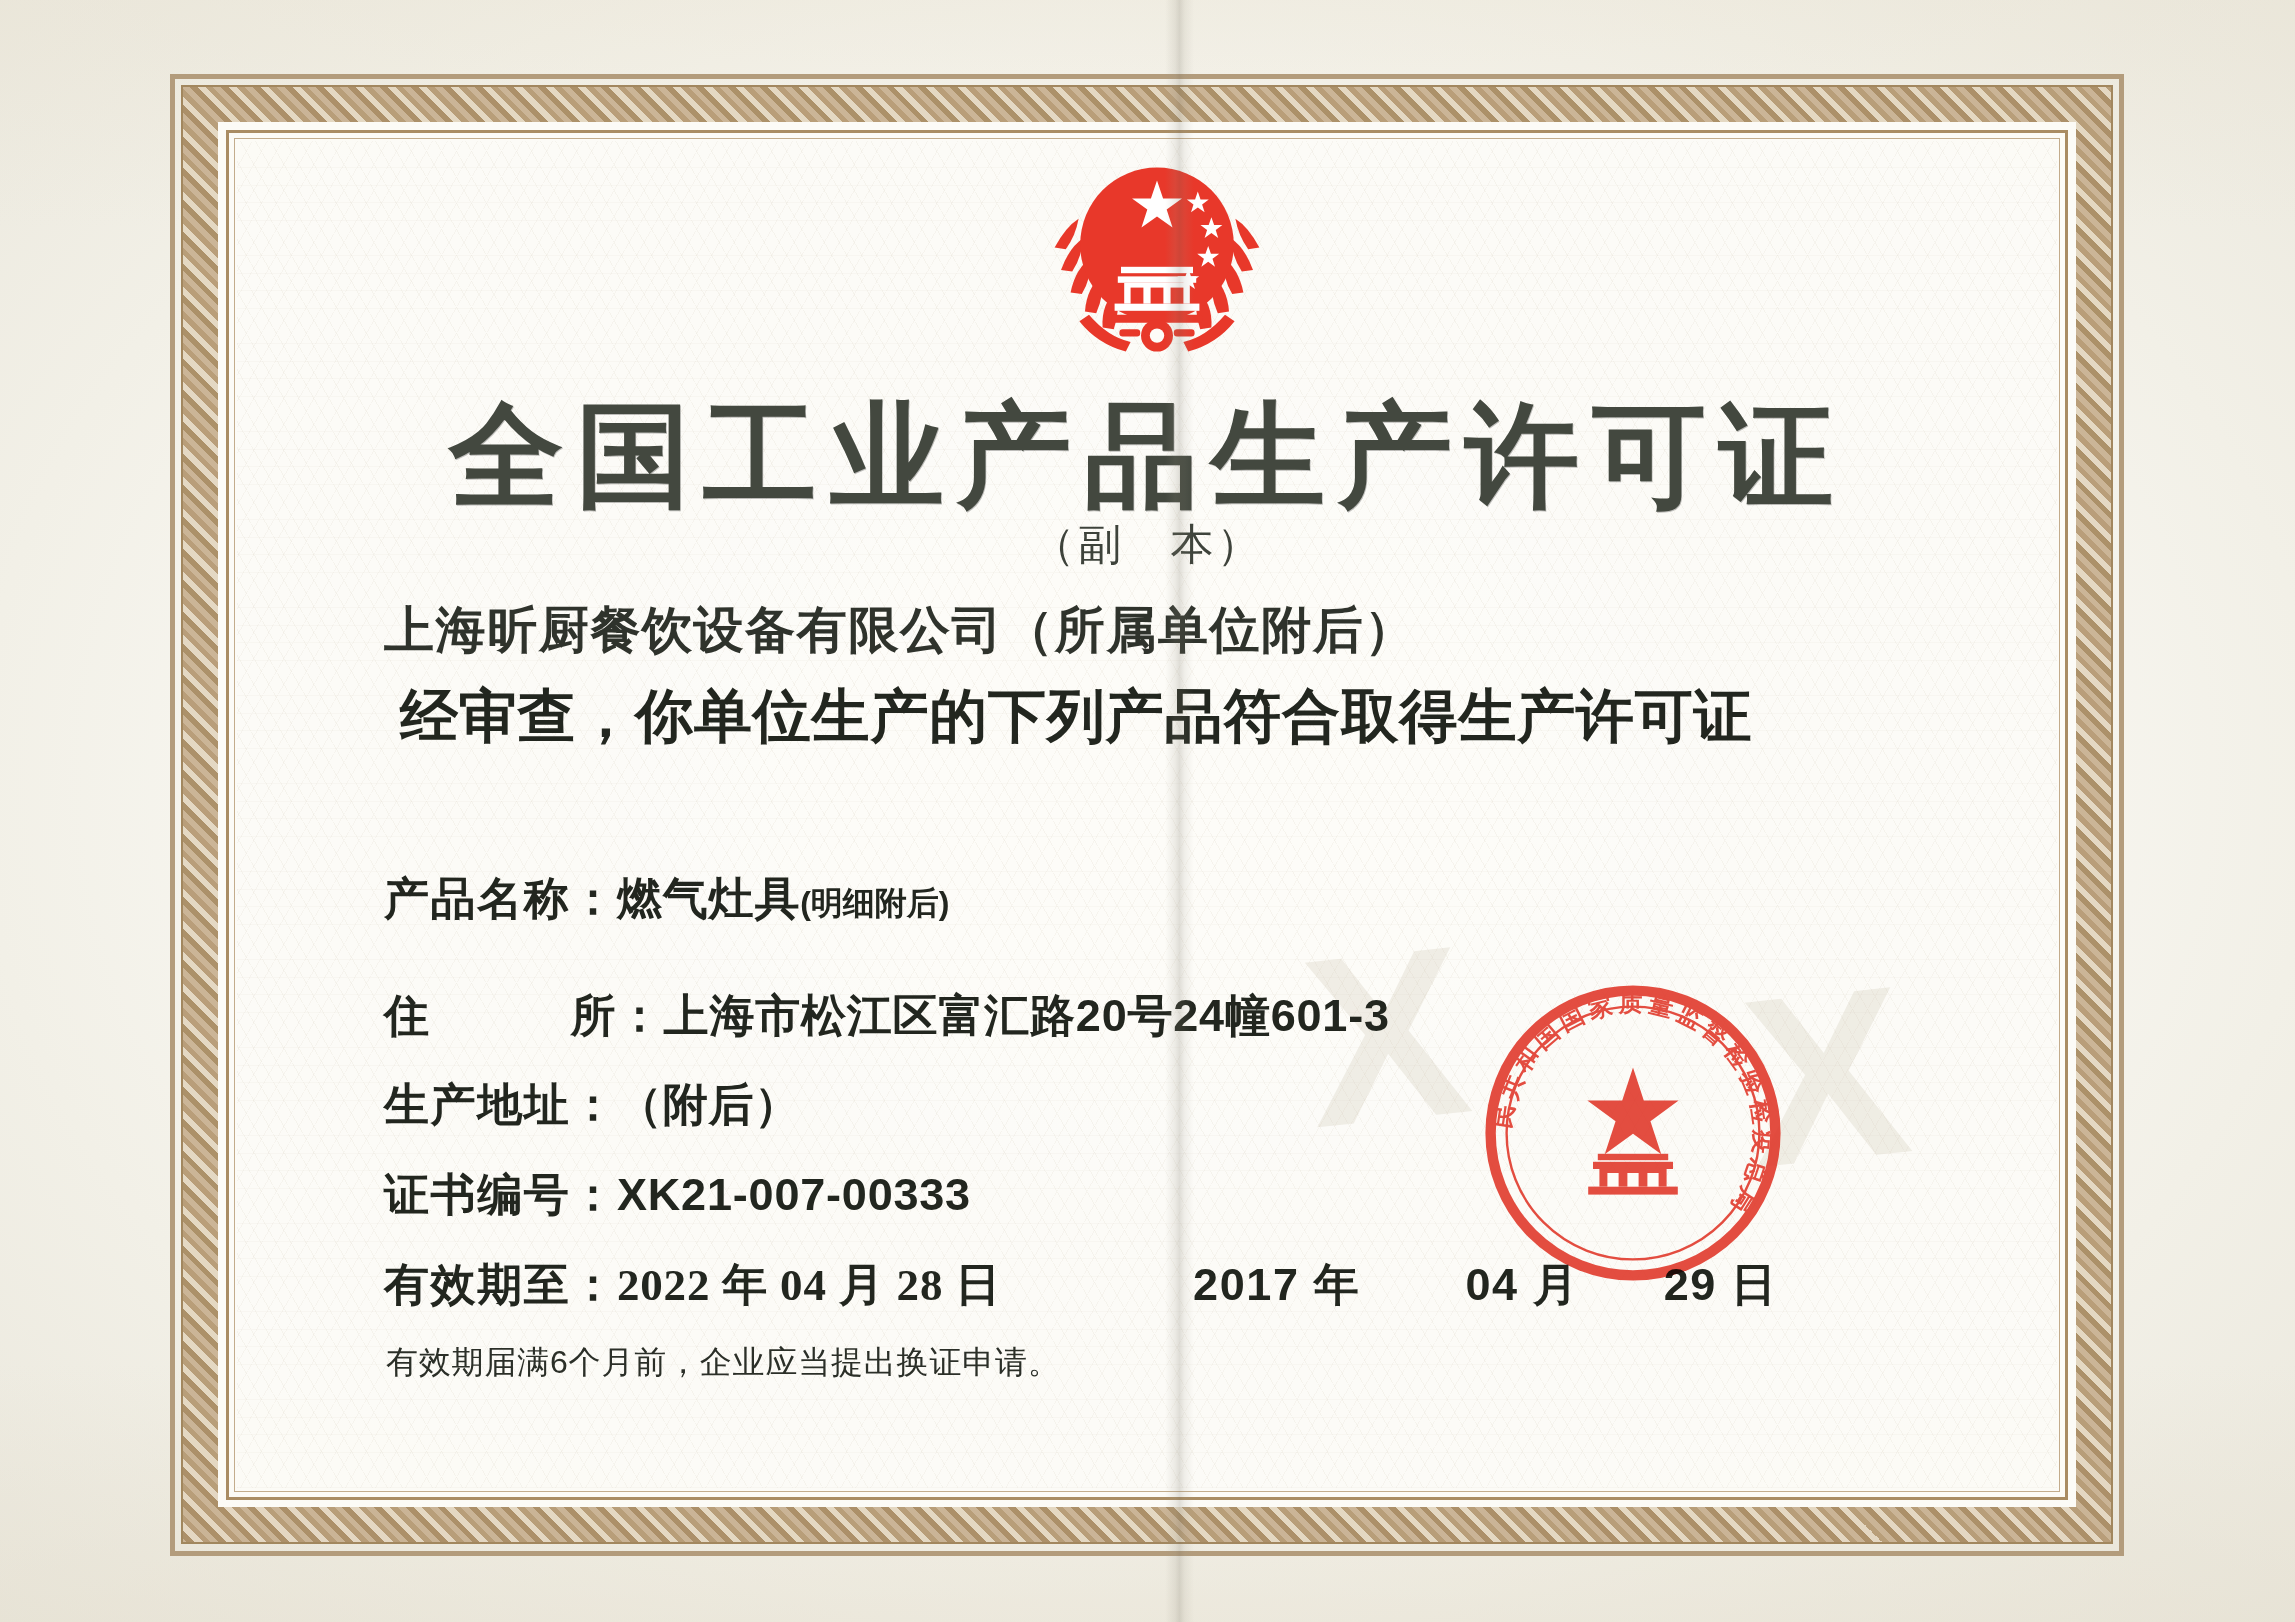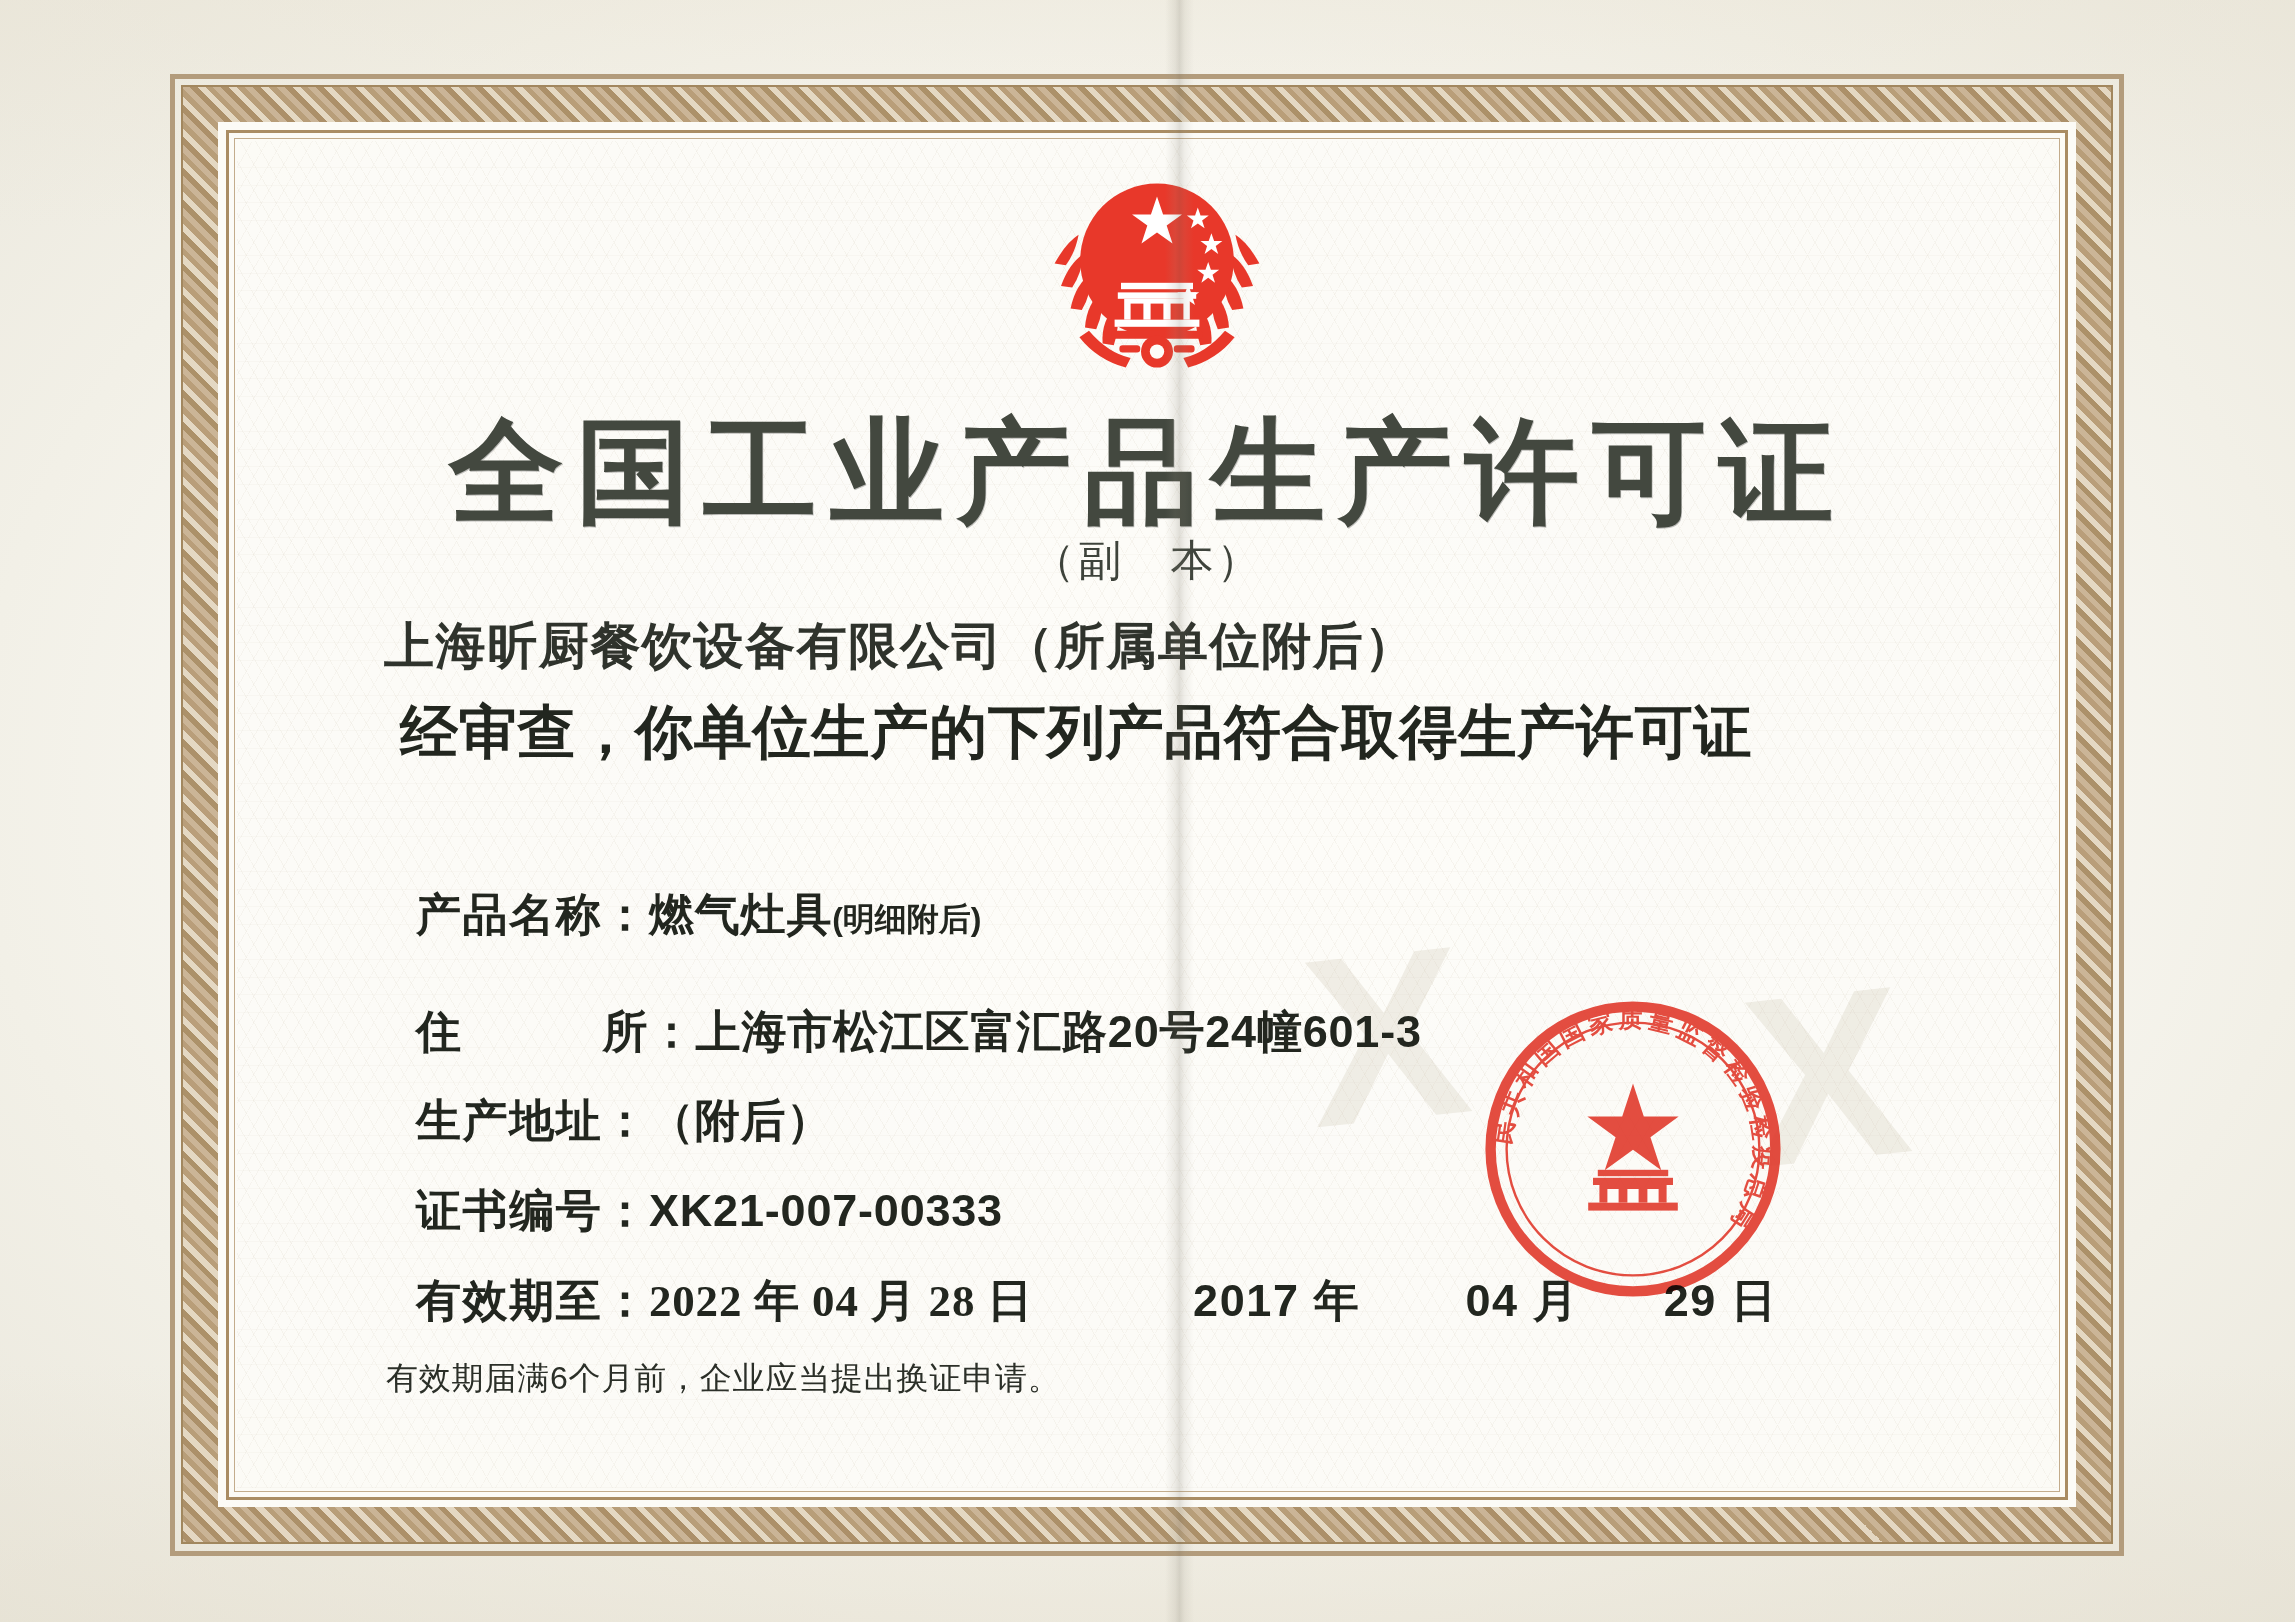--- a/index.html
+++ b/index.html
@@ -135,21 +135,21 @@
     pointer-events: none;
     user-select: none;
   }
   .wm-1 { left: 1306px; top: 897px; transform: rotate(-6deg); }
   .wm-2 { left: 1746px; top: 937px; transform: rotate(-6deg); }
 
   
   .content {
     position: absolute;
     left: 240px;
-    top: 156px;
+    top: 140px;
     width: 1815px;
     height: 1341px;
     z-index: 5;
   }
 
   
   .emblem {
     position: absolute;
     left: 801px;
     top: 9.6px;
@@ -219,21 +219,20 @@
     white-space: nowrap;
   }
 
   .field {
     position: absolute;
     font-family: "Liberation Sans", "DejaVu Sans", sans-serif;
     font-size: 45px;
     color: #22261f;
     white-space: nowrap;
     font-weight: 700;
-    margin-left: 32px;
   }
   .field .label {
     display: inline-block;
     letter-spacing: 1.6px;
   }
   .field .value {
     font-weight: 700;
     letter-spacing: 0.8px;
   }
   .field .small {

